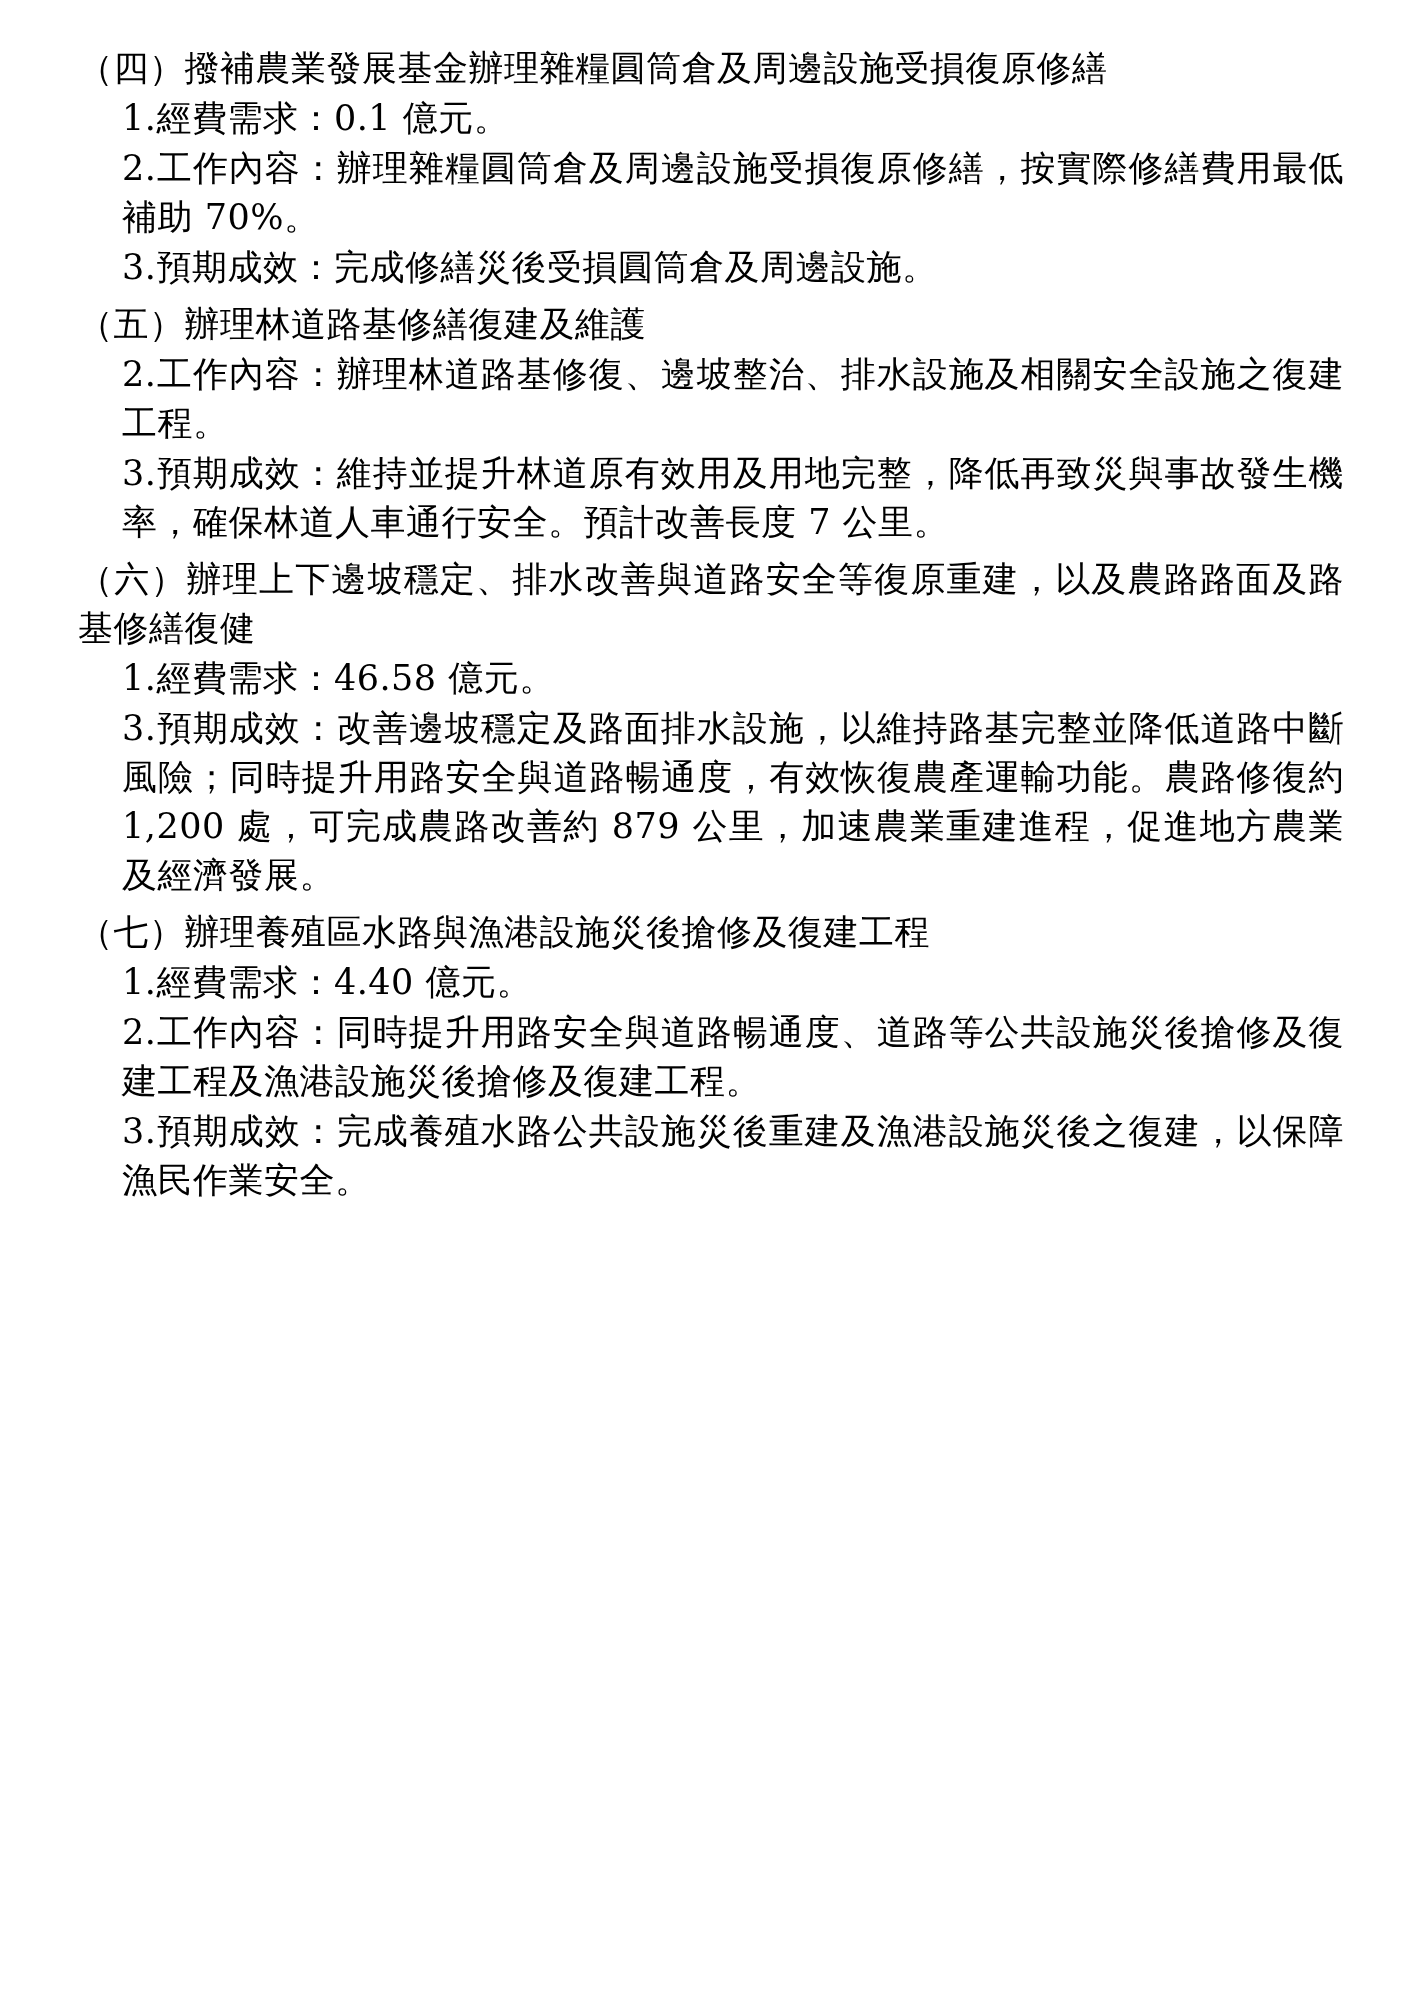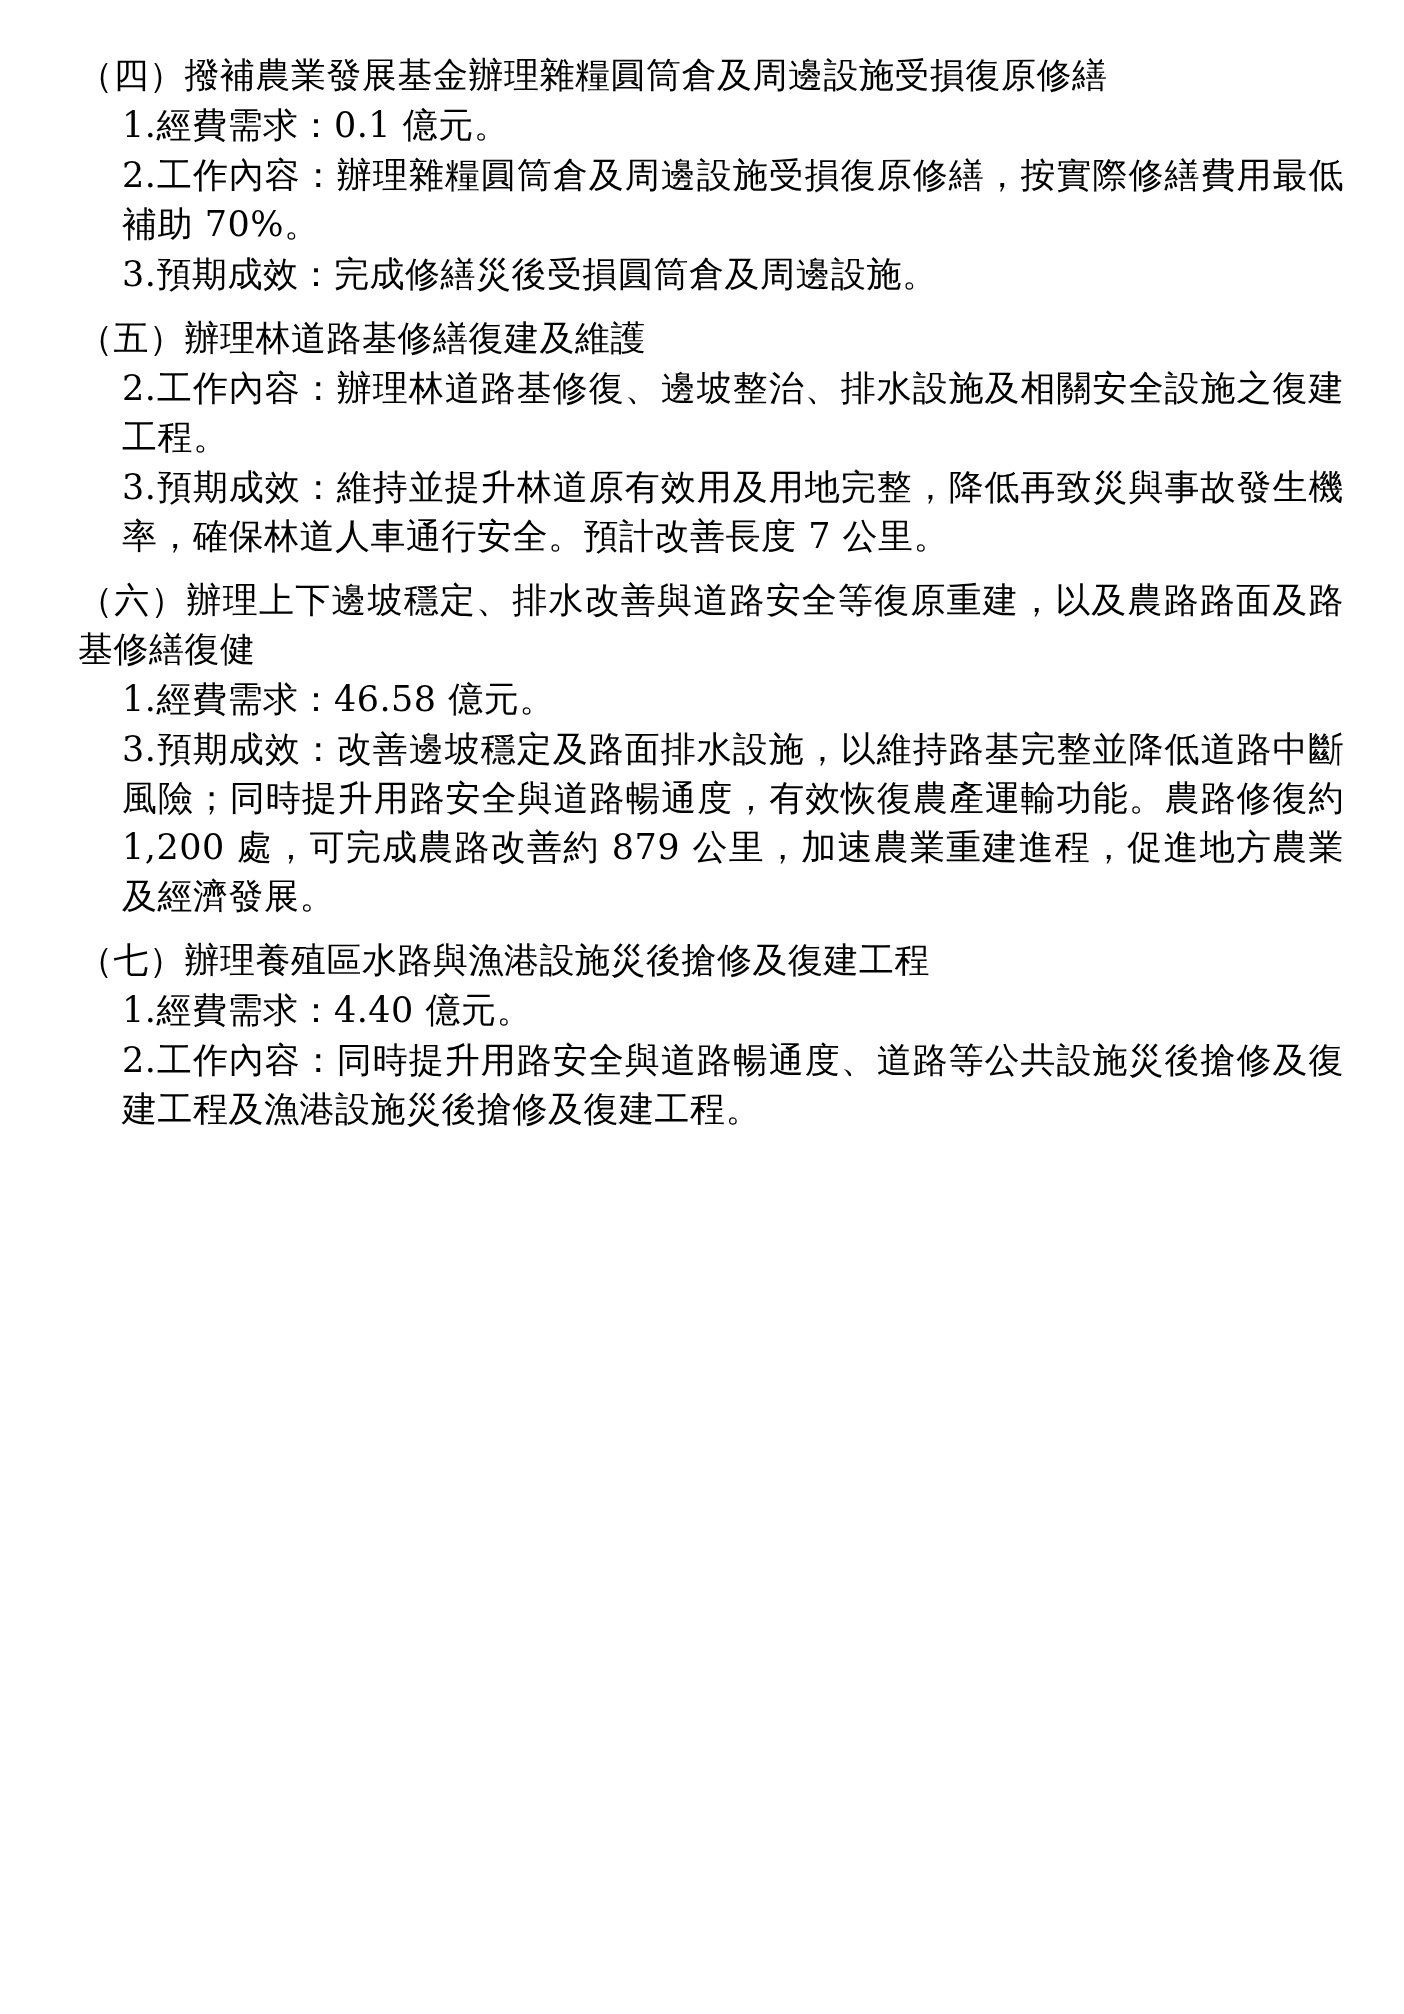--- a/index.html
+++ b/index.html
@@ -14,21 +14,21 @@
     color: #000000;
   }
   .page {
     width: 1404px;
     min-height: 2014px;
     box-sizing: border-box;
     padding: 36px 60px 30px 78px;
   }
   
   .section {
-    margin: 15px 0 2px 0;
+    margin: 8px 0 2px 0;
   }
   .section-head {
     font-size: 35px;
     line-height: 1.40;
     letter-spacing: 0.5px;
     text-indent: 0;
     margin: 0 0 1px 0;
     padding-left: 0;
   }
   
@@ -96,15 +96,18 @@
   <div class="section">
     <div class="section-head just">
       <span>（七）</span><span>辦理養殖區水路與漁港設施災後搶修及復建工程</span>
     </div>
     <div class="item just">
       <span class="num">1.</span><span>經費需求：</span><span>4.40 億元。</span>
     </div>
     <div class="item just">
       <span class="num">2.</span><span>工作內容：</span><span>同時提升用路安全與道路暢通度、道路等公共設施災後搶修及復建工程及漁港設施災後搶修及復建工程。</span>
     </div>
+    <div class="item just">
+      <span class="num">3.</span><span>預期成效：</span><span>完成養殖水路公共設施災後重建及漁港設施災後之復建，以保障漁民作業安全。</span>
+    </div>
   </div>
 
 </div>
 
 </body></html>

